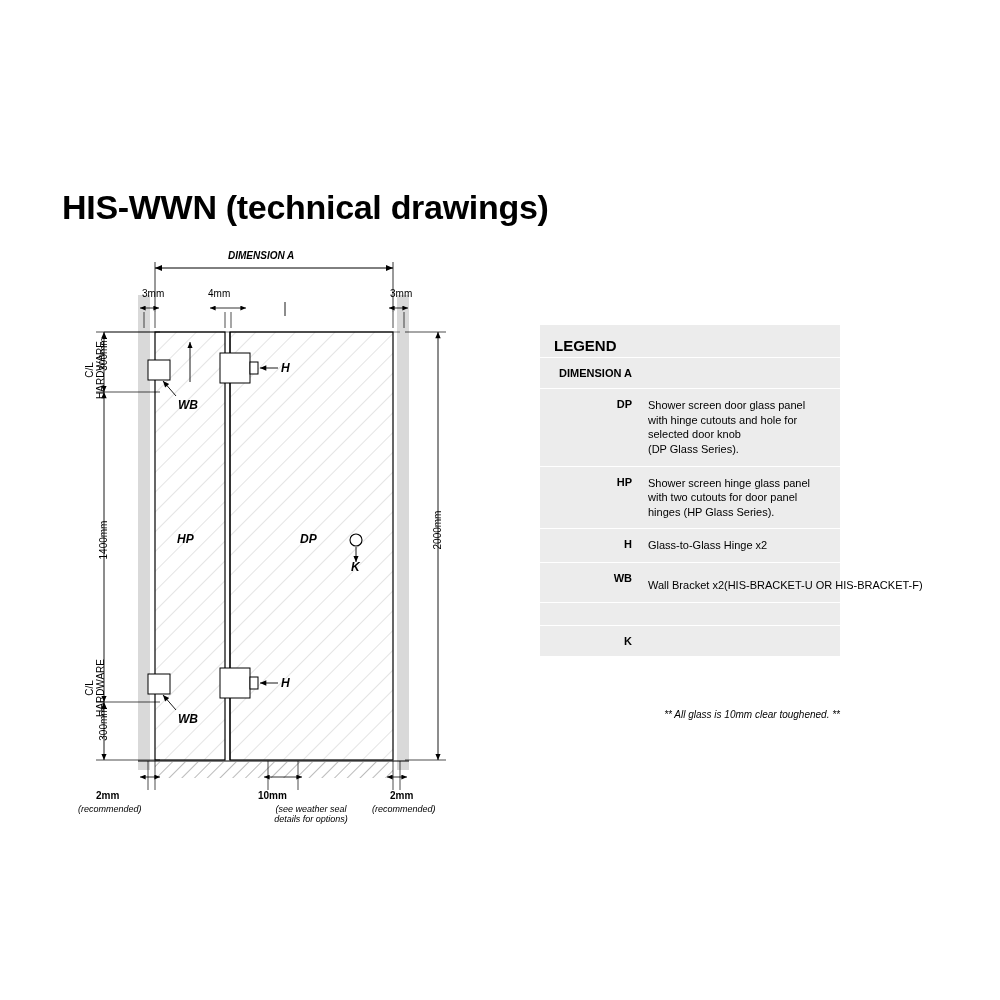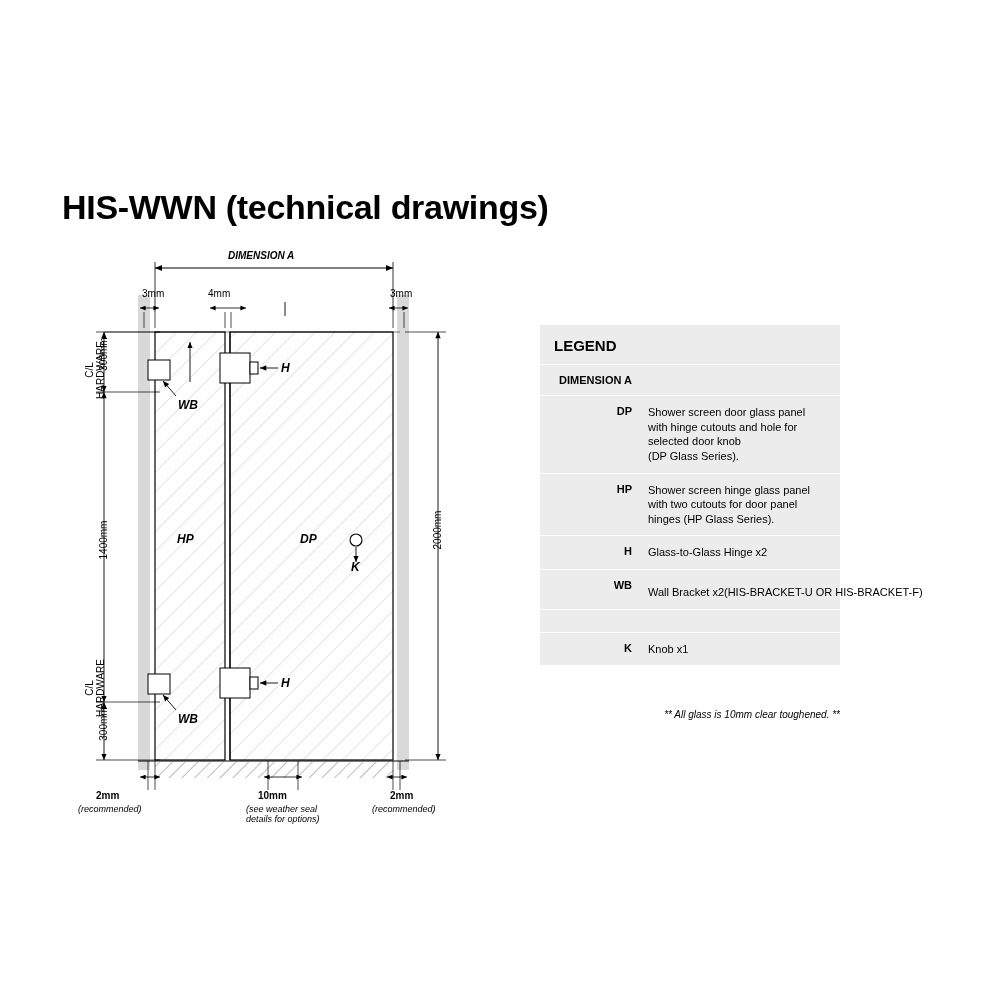--- a/index.html
+++ b/index.html
@@ -29,38 +29,38 @@
     left: 60px;
     top: 250px;
     width: 420px;
     height: 590px;
   }
   .lbl {
     position: absolute;
     font-size: 10px;
     white-space: nowrap;
   }
-  .lbl.ital { font-style: italic; }
+  .lbl.ital { font-style: italic; text-align: center; }
   .lbl.bi { font-style: italic; font-weight: bold; }
   .vert {
     transform-origin: 0 0;
     transform: rotate(-90deg);
   }
   
   #legend {
     position: absolute;
     left: 540px;
     top: 325px;
     width: 300px;
     background: #ececec;
   }
   #legend .legend-title {
     font-size: 15px;
     font-weight: bold;
-    padding: 12px 14px 10px 14px;
+    padding: 12px 14px 3px 14px;
     border-bottom: 1px solid #ffffff;
   }
   .legend-row {
     display: flex;
     border-bottom: 1px solid #ffffff;
     min-height: 28px;
   }
   .legend-row .key {
     width: 100px;
     flex: 0 0 100px;
@@ -253,17 +253,16 @@
   <div class="legend-row wide">
     <div class="key">WB</div>
     <div class="desc">Wall Bracket x2(HIS-BRACKET-U OR HIS-BRACKET-F)</div>
   </div>
   <div class="legend-row spacer">
     <div class="key"></div>
     <div class="desc"></div>
   </div>
   <div class="legend-row">
     <div class="key">K</div>
-    <div class="desc">Knob x1</div>
   </div>
 </div>
 
 <div id="legend-note">** All glass is 10mm clear toughened. **</div>
 
 </body></html>

